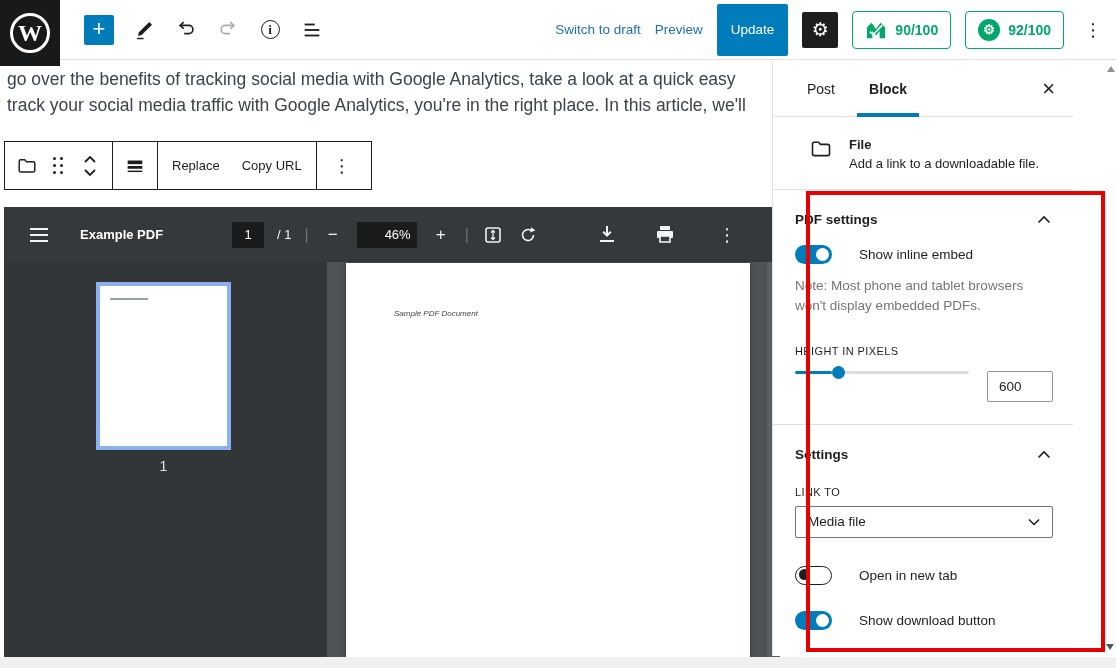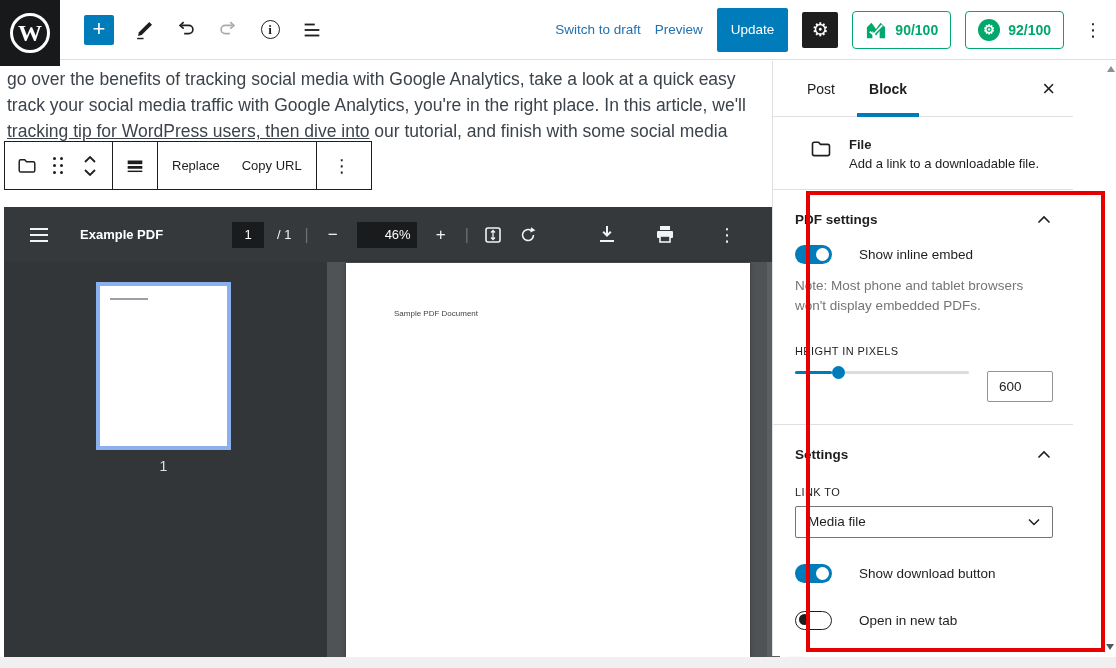--- a/index.html
+++ b/index.html
@@ -19,21 +19,21 @@
   .add-btn { width:30px; height:30px; background:var(--accent,#007cba); color:#fff; border-radius:2px;
              font-size:22px; line-height:28px; text-align:center; font-weight:400; }
   .tool-ic { width:24px; height:24px; display:flex; align-items:center; justify-content:center; color:#1e1e1e; }
   .tool-ic.disabled { color:#a7aaad; }
   .info-circle { width:19px; height:19px; border:1.6px solid #1e1e1e; border-radius:50%;
              font-family:"Liberation Serif",serif; font-size:13px; font-weight:bold; color:#1e1e1e;
              display:flex; align-items:center; justify-content:center; }
   .topbar-right { margin-left:auto; display:flex; align-items:center; gap:14px; padding-right:8px; }
   .top-link { color:var(--link,#2271b1); font-size:13.5px; }
   .update-btn { background:var(--accent,#007cba); color:#fff; font-size:13.5px; border:none;
-             border-radius:2px; height:44px; padding:0 14px; }
+             border-radius:2px; height:52px; padding:0 14px; }
   .gear-btn { width:36px; height:36px; background:#1e1e1e; color:#fff; border-radius:2px;
              display:flex; align-items:center; justify-content:center; font-size:19px; }
   .score-badge { height:38px; border:1.5px solid var(--green,#00a86b); border-radius:4px; background:#fff;
              display:flex; align-items:center; gap:8px; padding:0 12px;
              color:var(--green,#00a86b); font-weight:bold; font-size:14px; }
   .seo-circle { width:22px; height:22px; border-radius:50%; background:var(--green,#00a86b); color:#fff;
              display:flex; align-items:center; justify-content:center; font-size:13px; }
   .kebab { color:#1e1e1e; font-size:18px; letter-spacing:0; line-height:1; padding:4px 6px; }
 
   
@@ -62,21 +62,21 @@
   .pdf-btn { color:#f1f3f4; font-size:17px; display:flex; align-items:center; justify-content:center;
              width:22px; height:22px; }
   .pdf-right { margin-left:auto; display:flex; align-items:center; gap:36px; padding-right:14px; }
   .pdf-body { display:flex; height:396px; }
   .thumb-panel { width:323px; background:var(--panel_dark,#323639); position:relative; }
   .thumb { position:absolute; left:92px; top:20px; width:135px; height:168px;
            border:4px solid #8ab0ee; background:#fff; }
   .thumb .mini-line { position:absolute; left:10px; top:12px; width:38px; height:2px; background:#9aa0a6; }
   .thumb-label { position:absolute; left:92px; top:196px; width:135px; text-align:center;
            color:#dfe1e5; font-size:14px; }
-  .viewer { position:relative; flex:1; background:var(--viewer_bg,#4f5356); }
+  .viewer { position:relative; flex:1; background:var(--viewer_bg,#4f5356);font-style:italic; }
   .pdf-page { position:absolute; left:19px; top:1px; width:404px; height:395px; background:#fff;
            box-shadow:0 0 4px rgba(0,0,0,.35); }
   .pdf-doc-text { position:absolute; left:48px; top:46px; font-size:8px; color:#444; }
   .viewer-scroll { position:absolute; right:0; top:0; width:13px; height:396px; background:#5b5f62; }
 
   
   .ed-scrollbar { position:absolute; left:787px; top:61px; width:17px; height:597px; background:#fafafa; }
   .tri-up { width:0; height:0; border-left:5px solid transparent; border-right:5px solid transparent;
            border-bottom:7px solid #3c434a; margin:6px auto 0; }
   .tri-down { width:0; height:0; border-left:5px solid transparent; border-right:5px solid transparent;
@@ -186,21 +186,20 @@
         <span>92/100</span>
       </div>
       <div class="kebab">⋮</div>
     </div>
   </header>
 
   <div class="editor">
     <div class="para">
       <div>go over the benefits of tracking social media with Google Analytics, take a look at a quick easy</div>
       <div>track your social media traffic with Google Analytics, you're in the right place. In this article, we'll</div>
-      <div><span class="underlined">tracking tip for WordPress users, then dive into</span><span> our tutorial, and finish with some social media</span></div>
     </div>
 
     <div class="block-toolbar">
       <div class="bt-group">
         <div class="tool-ic">
           <svg width="22" height="22" viewBox="0 0 24 24" fill="none" stroke="#1e1e1e" stroke-width="1.6">
               <path d="M3.5 7 a1.8 1.8 0 0 1 1.8-1.8 h4.2 l2 2.2 h7.2 a1.8 1.8 0 0 1 1.8 1.8 v7.6 a1.8 1.8 0 0 1 -1.8 1.8 h-13.4 a1.8 1.8 0 0 1 -1.8 -1.8 z"></path>
             </svg>
         </div>
         <div class="drag-dots">
@@ -357,31 +356,31 @@
             <polyline points="1.5,7.5 7,2 12.5,7.5"></polyline>
           </svg>
       </div>
       <div class="field-label">LINK TO</div>
       <div class="select-box">
         <span>Media file</span>
         <svg width="12" height="8" viewBox="0 0 12 8" fill="none" stroke="#1e1e1e" stroke-width="1.5">
             <polyline points="1,1.5 6,6.5 11,1.5"></polyline>
           </svg>
       </div>
+      <div class="toggle-row" style="margin-top:28px;">
+        <div class="toggle off">
+            <div class="knob"></div>
+          </div>
+        <span class="toggle-label">Open in new tab</span>
+      </div>
       <div class="toggle-row" style="margin-top:26px;">
         <div class="toggle on">
             <div class="knob"></div>
           </div>
         <span class="toggle-label">Show download button</span>
-      </div>
-      <div class="toggle-row" style="margin-top:28px;">
-        <div class="toggle off">
-            <div class="knob"></div>
-          </div>
-        <span class="toggle-label">Open in new tab</span>
       </div>
     </div>
   </aside>
 
   <div class="sb-scrollbar">
     <div class="tri-up"></div>
     <div class="tri-down"></div>
   </div>
 
   <div class="footer-strip"></div>

